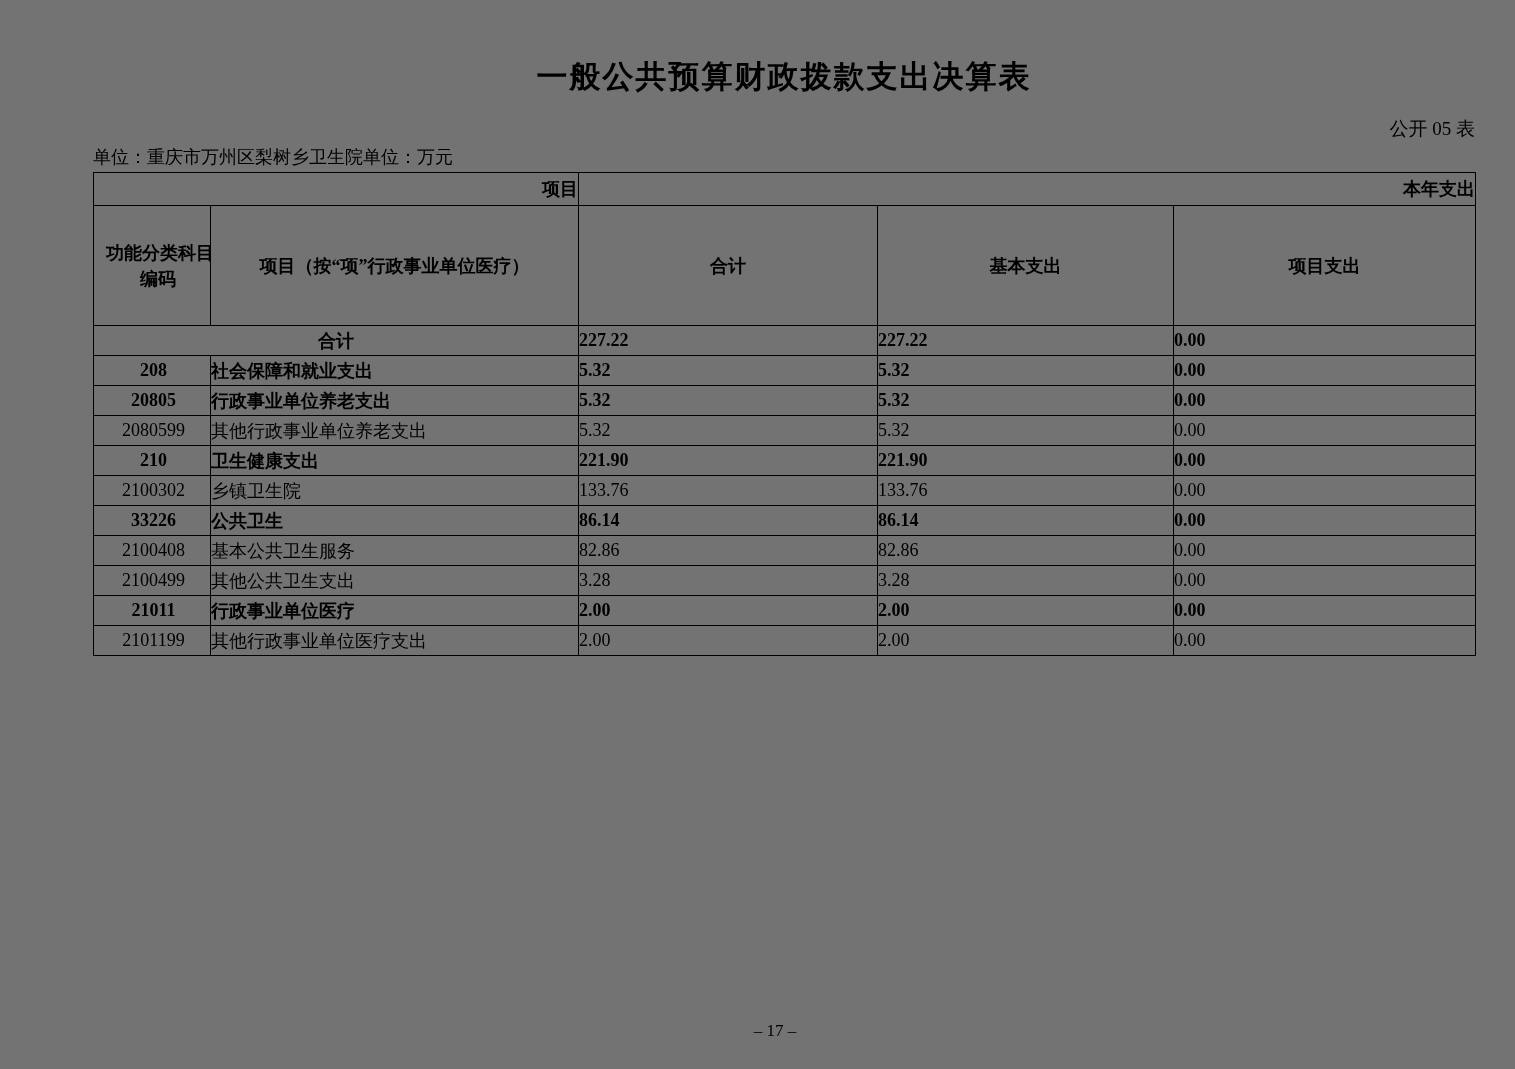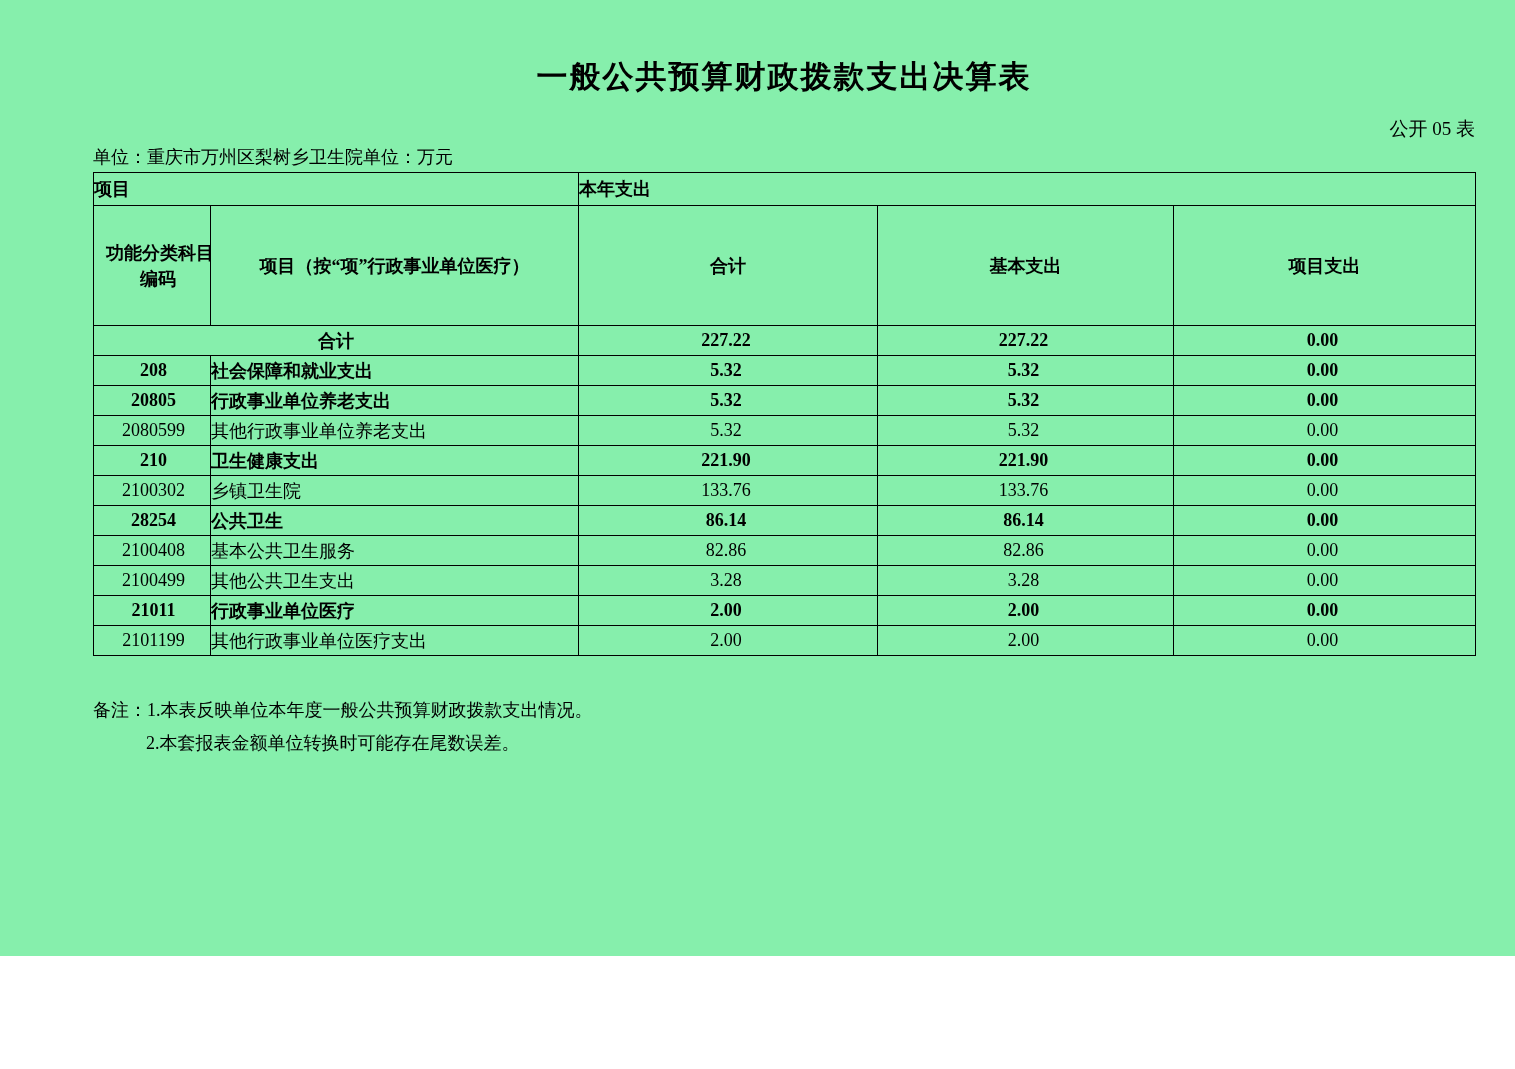--- a/index.html
+++ b/index.html
@@ -4,22 +4,22 @@
 <style>
   * { margin: 0; padding: 0; box-sizing: border-box; }
   html, body { background: #ffffff; }
   body {
     width: 1515px; height: 1069px;
     font-family: "Liberation Serif", "DejaVu Serif", serif;
     color: #000000;
   }
   .page {
     position: relative;
-    width: 1515px; height: 956px;
-    background: #86efac;
+    width: 1515px; height: 1069px;
+    background: #737373;
     overflow: hidden;
   }
   .doc-title {
     position: absolute;
     left: 93px; top: 56px; width: 1382px;
     text-align: center;
     font-size: 31px;
     font-weight: bold;
     letter-spacing: 2px;
   }
@@ -42,27 +42,27 @@
     border-collapse: collapse;
     table-layout: fixed;
   }
   .fin-table th, .fin-table td {
     border: 1px solid #000000;
     font-size: 18px;
     vertical-align: middle;
     overflow: hidden;
     white-space: nowrap;
   }
-  .fin-table tr.h1 th { height: 33px; text-align: left; font-weight: bold; }
+  .fin-table tr.h1 th { height: 33px; text-align: right; font-weight: bold; }
   .fin-table tr.h2 th { height: 120px; text-align: center; font-weight: bold; }
   .fin-table tbody td { height: 30px; font-weight: normal; }
   .fin-table tbody tr.bold td { font-weight: bold; }
   td.c-code { text-align: center; padding-left: 3px; }
   td.c-name { text-align: left; }
-  td.c-num  { text-align: center; padding-right: 4px; }
+  td.c-num  { text-align: left; padding-right: 4px; }
   td.center { text-align: center; padding-left: 0; }
   .hdr-two-line span { display: block; line-height: 26px; margin-left: 12px; }
   .notes {
     position: absolute;
     left: 93px; top: 699px;
     font-size: 18px;
     line-height: 22px;
   }
   .note-row { margin-bottom: 11px; }
   .note-row.indent { padding-left: 53px; }
@@ -147,21 +147,21 @@
           <td class="c-num">0.00</td>
         </tr>
         <tr>
           <td class="c-code">2100302</td>
           <td class="c-name">乡镇卫生院</td>
           <td class="c-num">133.76</td>
           <td class="c-num">133.76</td>
           <td class="c-num">0.00</td>
         </tr>
         <tr class="bold">
-          <td class="c-code">28254</td>
+          <td class="c-code">33226</td>
           <td class="c-name">公共卫生</td>
           <td class="c-num">86.14</td>
           <td class="c-num">86.14</td>
           <td class="c-num">0.00</td>
         </tr>
         <tr>
           <td class="c-code">2100408</td>
           <td class="c-name">基本公共卫生服务</td>
           <td class="c-num">82.86</td>
           <td class="c-num">82.86</td>
@@ -184,24 +184,16 @@
         <tr>
           <td class="c-code">2101199</td>
           <td class="c-name">其他行政事业单位医疗支出</td>
           <td class="c-num">2.00</td>
           <td class="c-num">2.00</td>
           <td class="c-num">0.00</td>
         </tr>
       </tbody>
   </table>
 
-  <div class="notes">
-    <div class="note-row">
-      <span>备注：</span><span>1.本表反映单位本年度一般公共预算财政拨款支出情况。</span>
-    </div>
-    <div class="note-row indent">
-      <span>2.本套报表金额单位转换时可能存在尾数误差。</span>
-    </div>
-  </div>
 
   <div class="page-number">– 17 –</div>
 
 </div>
 
 </body></html>

